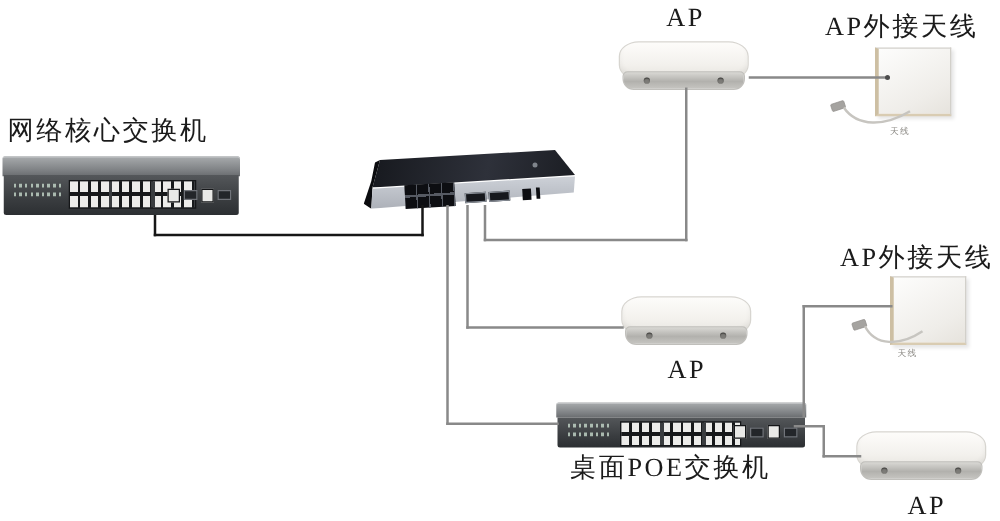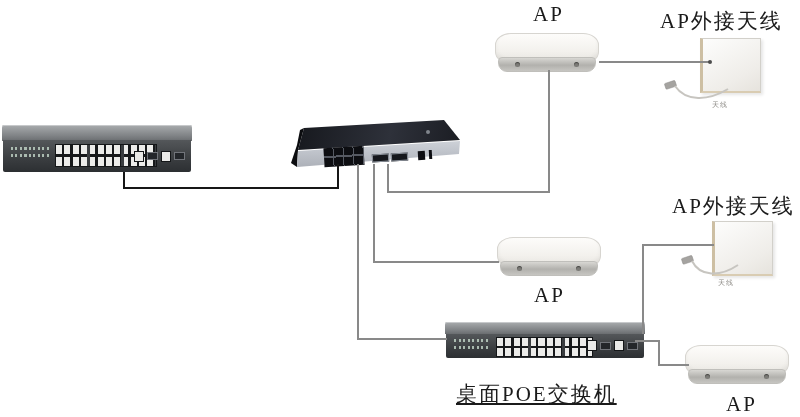--- a/index.html
+++ b/index.html
@@ -186,20 +186,21 @@
   <div class="line" style="left:599px;top:61px;width:110px;height:2px;"></div>
   <div class="joint-dot" style="left:708px;top:60px;"></div>
 
   <div class="line" style="left:642px;top:244px;width:72px;height:2px;"></div>
   <div class="line" style="left:642px;top:244px;width:2px;height:90px;"></div>
 
   <div class="line" style="left:635px;top:340px;width:25px;height:2px;"></div>
   <div class="line" style="left:658px;top:340px;width:2px;height:26px;"></div>
   <div class="line" style="left:658px;top:364px;width:31px;height:2px;"></div>
 
+  <div class="lbl" style="left:6px;top:90px;">网络核心交换机</div>
   <div class="lbl" style="left:533px;top:2px;">AP</div>
   <div class="lbl" style="left:660px;top:7px;">AP外接天线</div>
   <div class="lbl" style="left:534px;top:283px;">AP</div>
   <div class="lbl" style="left:672px;top:192px;">AP外接天线</div>
-  <div class="lbl" style="left:456px;top:380px;text-decoration:underline;">桌面POE交换机</div>
+  <div class="lbl" style="left:456px;top:360px;">桌面POE交换机</div>
   <div class="lbl" style="left:726px;top:392px;">AP</div>
 
 </div>
 
 </body></html>

